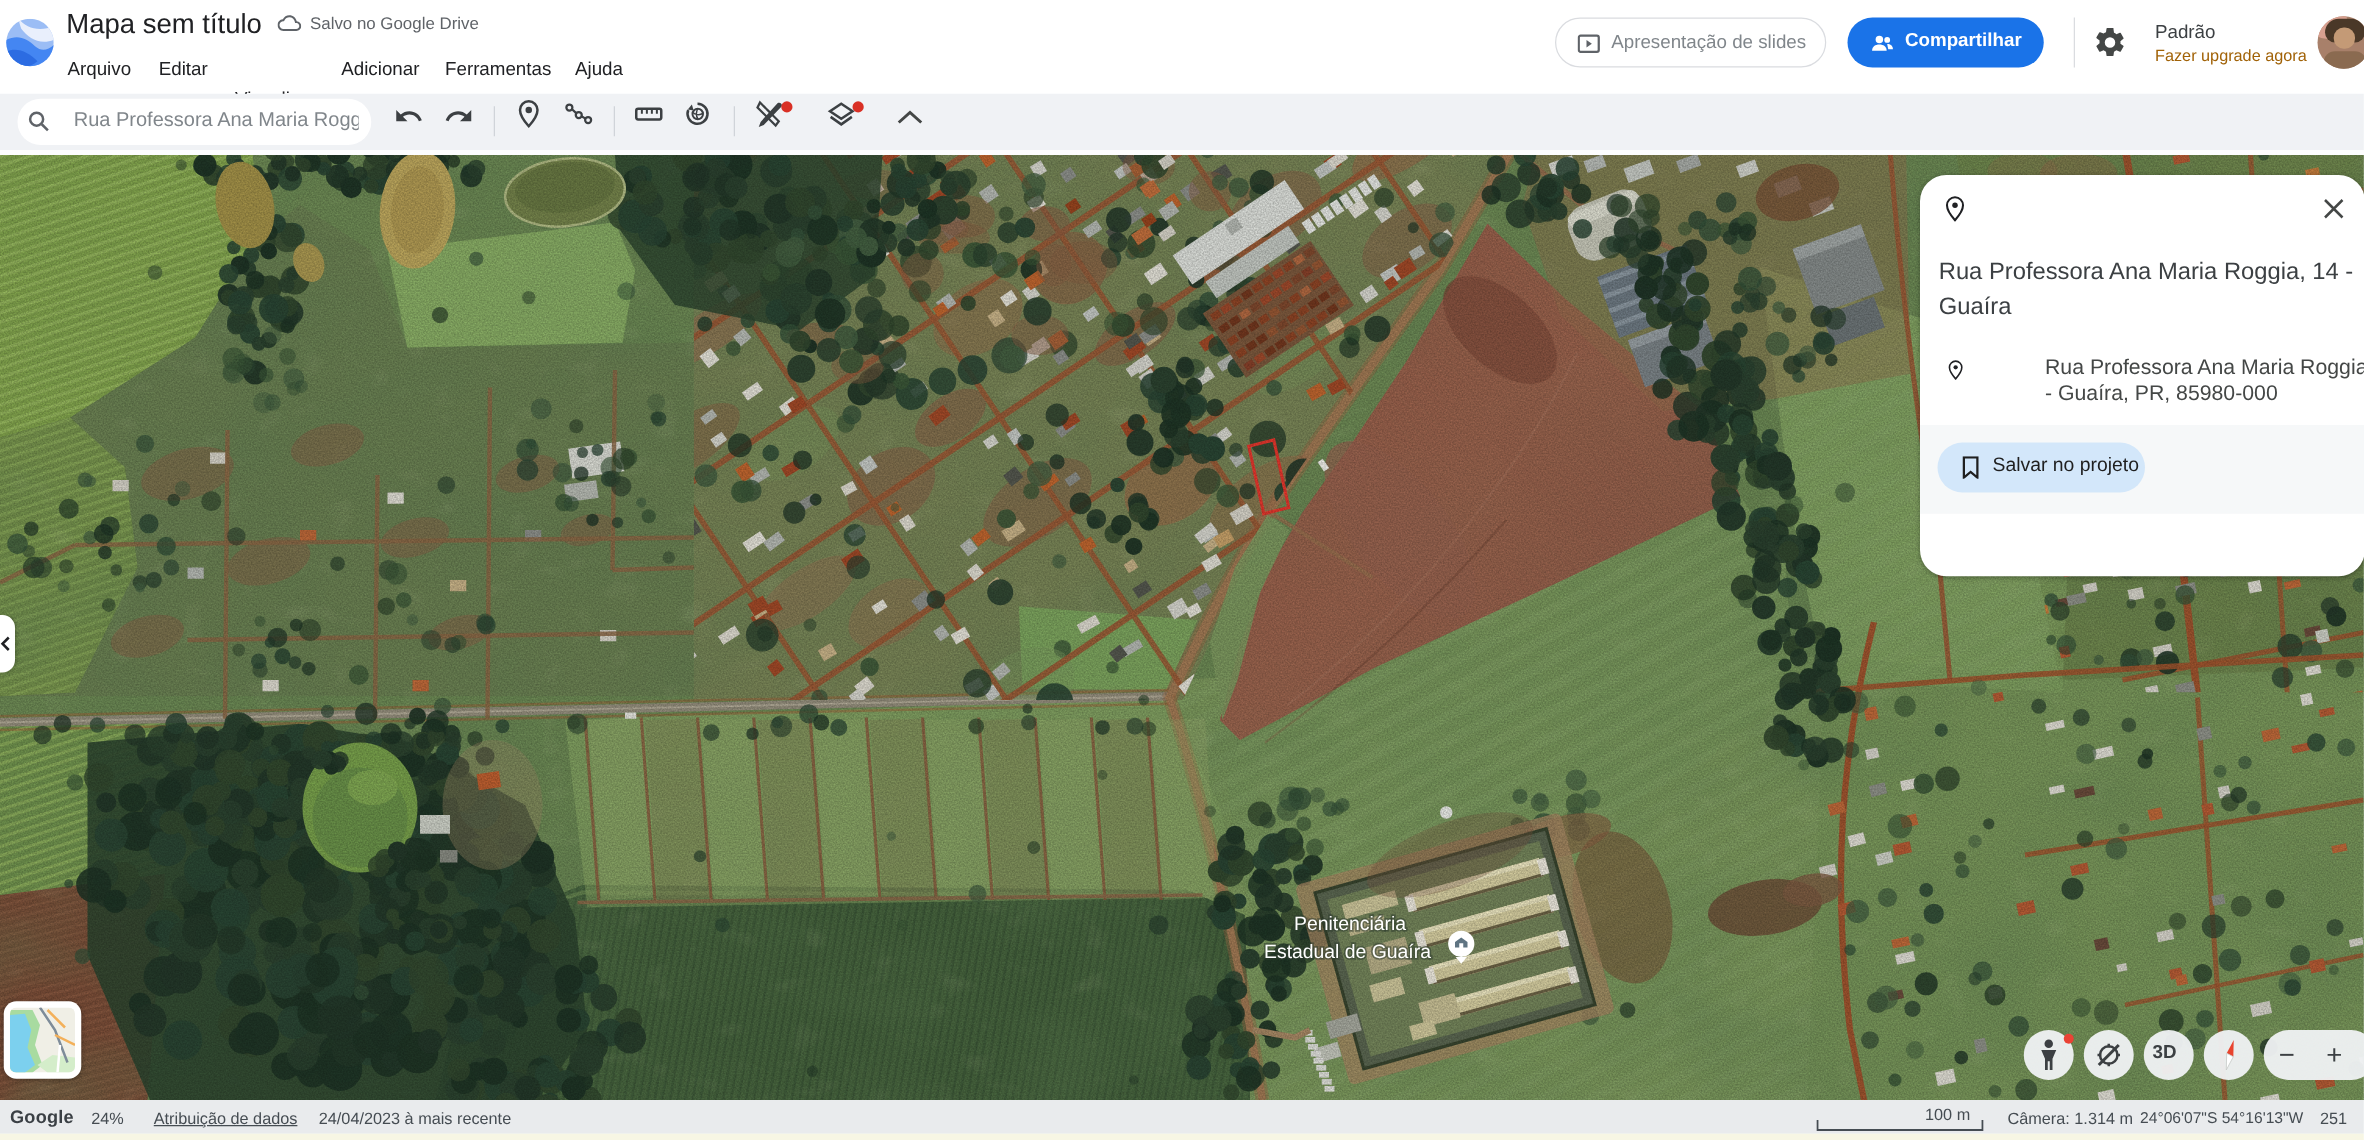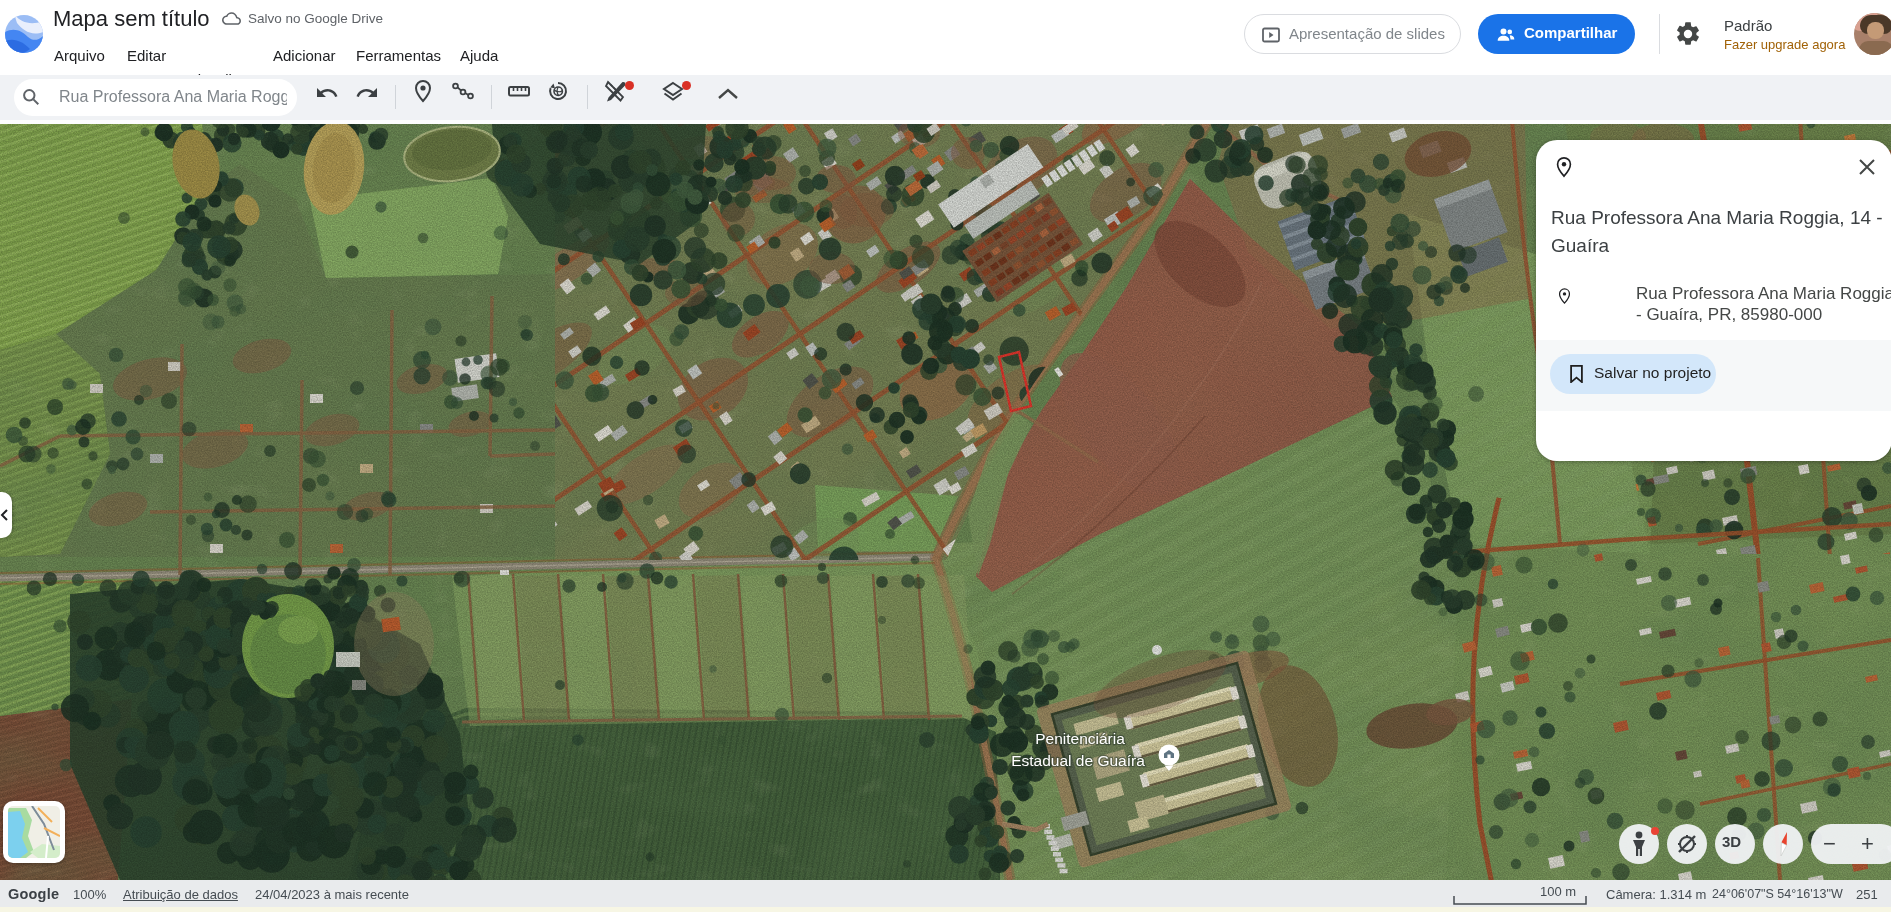--- a/index.html
+++ b/index.html
@@ -2748,21 +2748,21 @@
   <path d="M13,4 L22,10 L13,16 L4,10 Z" fill="none" stroke="#3c4043" stroke-width="2"></path>
   <path d="M4.5,14.5 L13,20.5 L21.5,14.5" fill="none" stroke="#3c4043" stroke-width="2"></path>
 </svg>
 <div class="abs" style="left:682px; top:81px; width:9px; height:9px; border-radius:5px; background:#d93025;"></div>
 <svg class="tbicon" style="left:717px; top:88px;" width="22" height="12" viewBox="0 0 22 12">
   <path d="M2,10 L11,2 L20,10" fill="none" stroke="#444746" stroke-width="2.4"></path>
 </svg>
 
 <div id="statusbar">
   <div class="abs" style="left:8px; top:6px; font-size:14.5px; font-weight:bold; color:#3b4045; letter-spacing:0.2px;">Google</div>
-  <div class="abs" style="left:73px; top:7px;">100%</div>
+  <div class="abs" style="left:73px; top:7px;">24%</div>
   <div class="abs" style="left:123px; top:7px; text-decoration:underline;">Atribuição de dados</div>
   <div class="abs" style="left:255px; top:7px;">24/04/2023 à mais recente</div>
   <svg class="abs" style="left:1453px; top:16px;" width="134" height="9" viewBox="0 0 134 9">
     <path d="M1,0 L1,8 L133,8 L133,0" fill="none" stroke="#454c52" stroke-width="1.5"></path>
   </svg>
   <div class="abs" style="left:1540px; top:4px;">100 m</div>
   <div class="abs" style="left:1606px; top:7px;">Câmera: 1.314 m</div>
   <div class="abs" style="left:1712px; top:7px; font-size:12.5px;">24°06'07"S 54°16'13"W</div>
   <div class="abs" style="left:1856px; top:7px;">251 m</div>
 </div>

